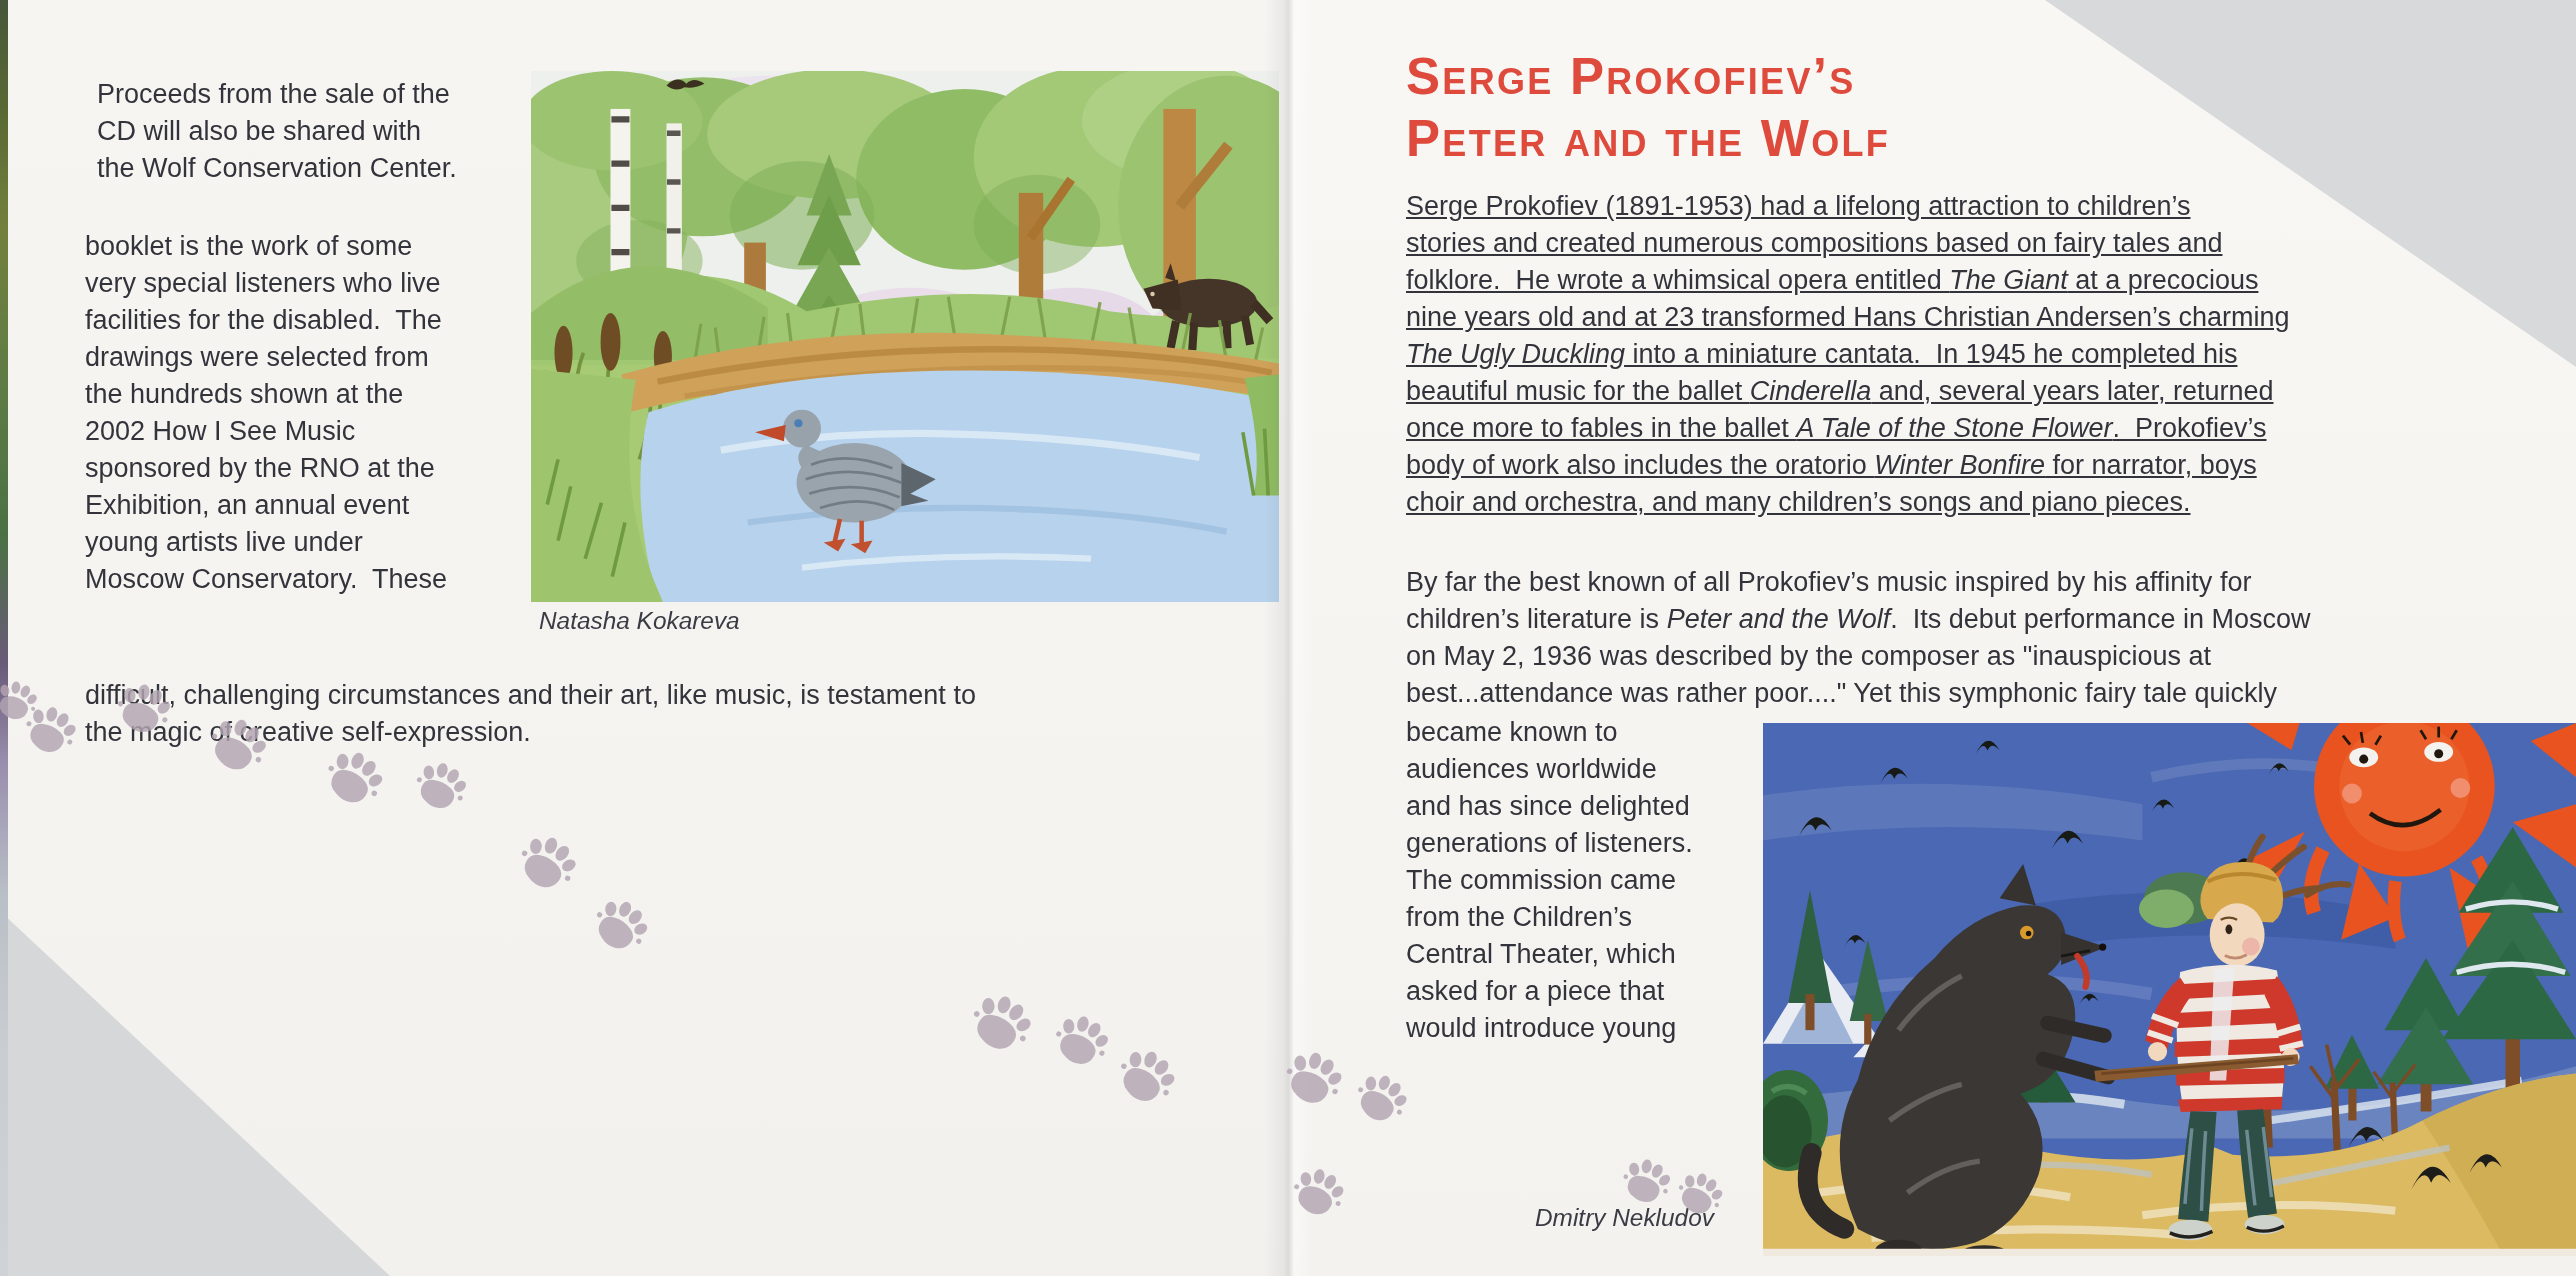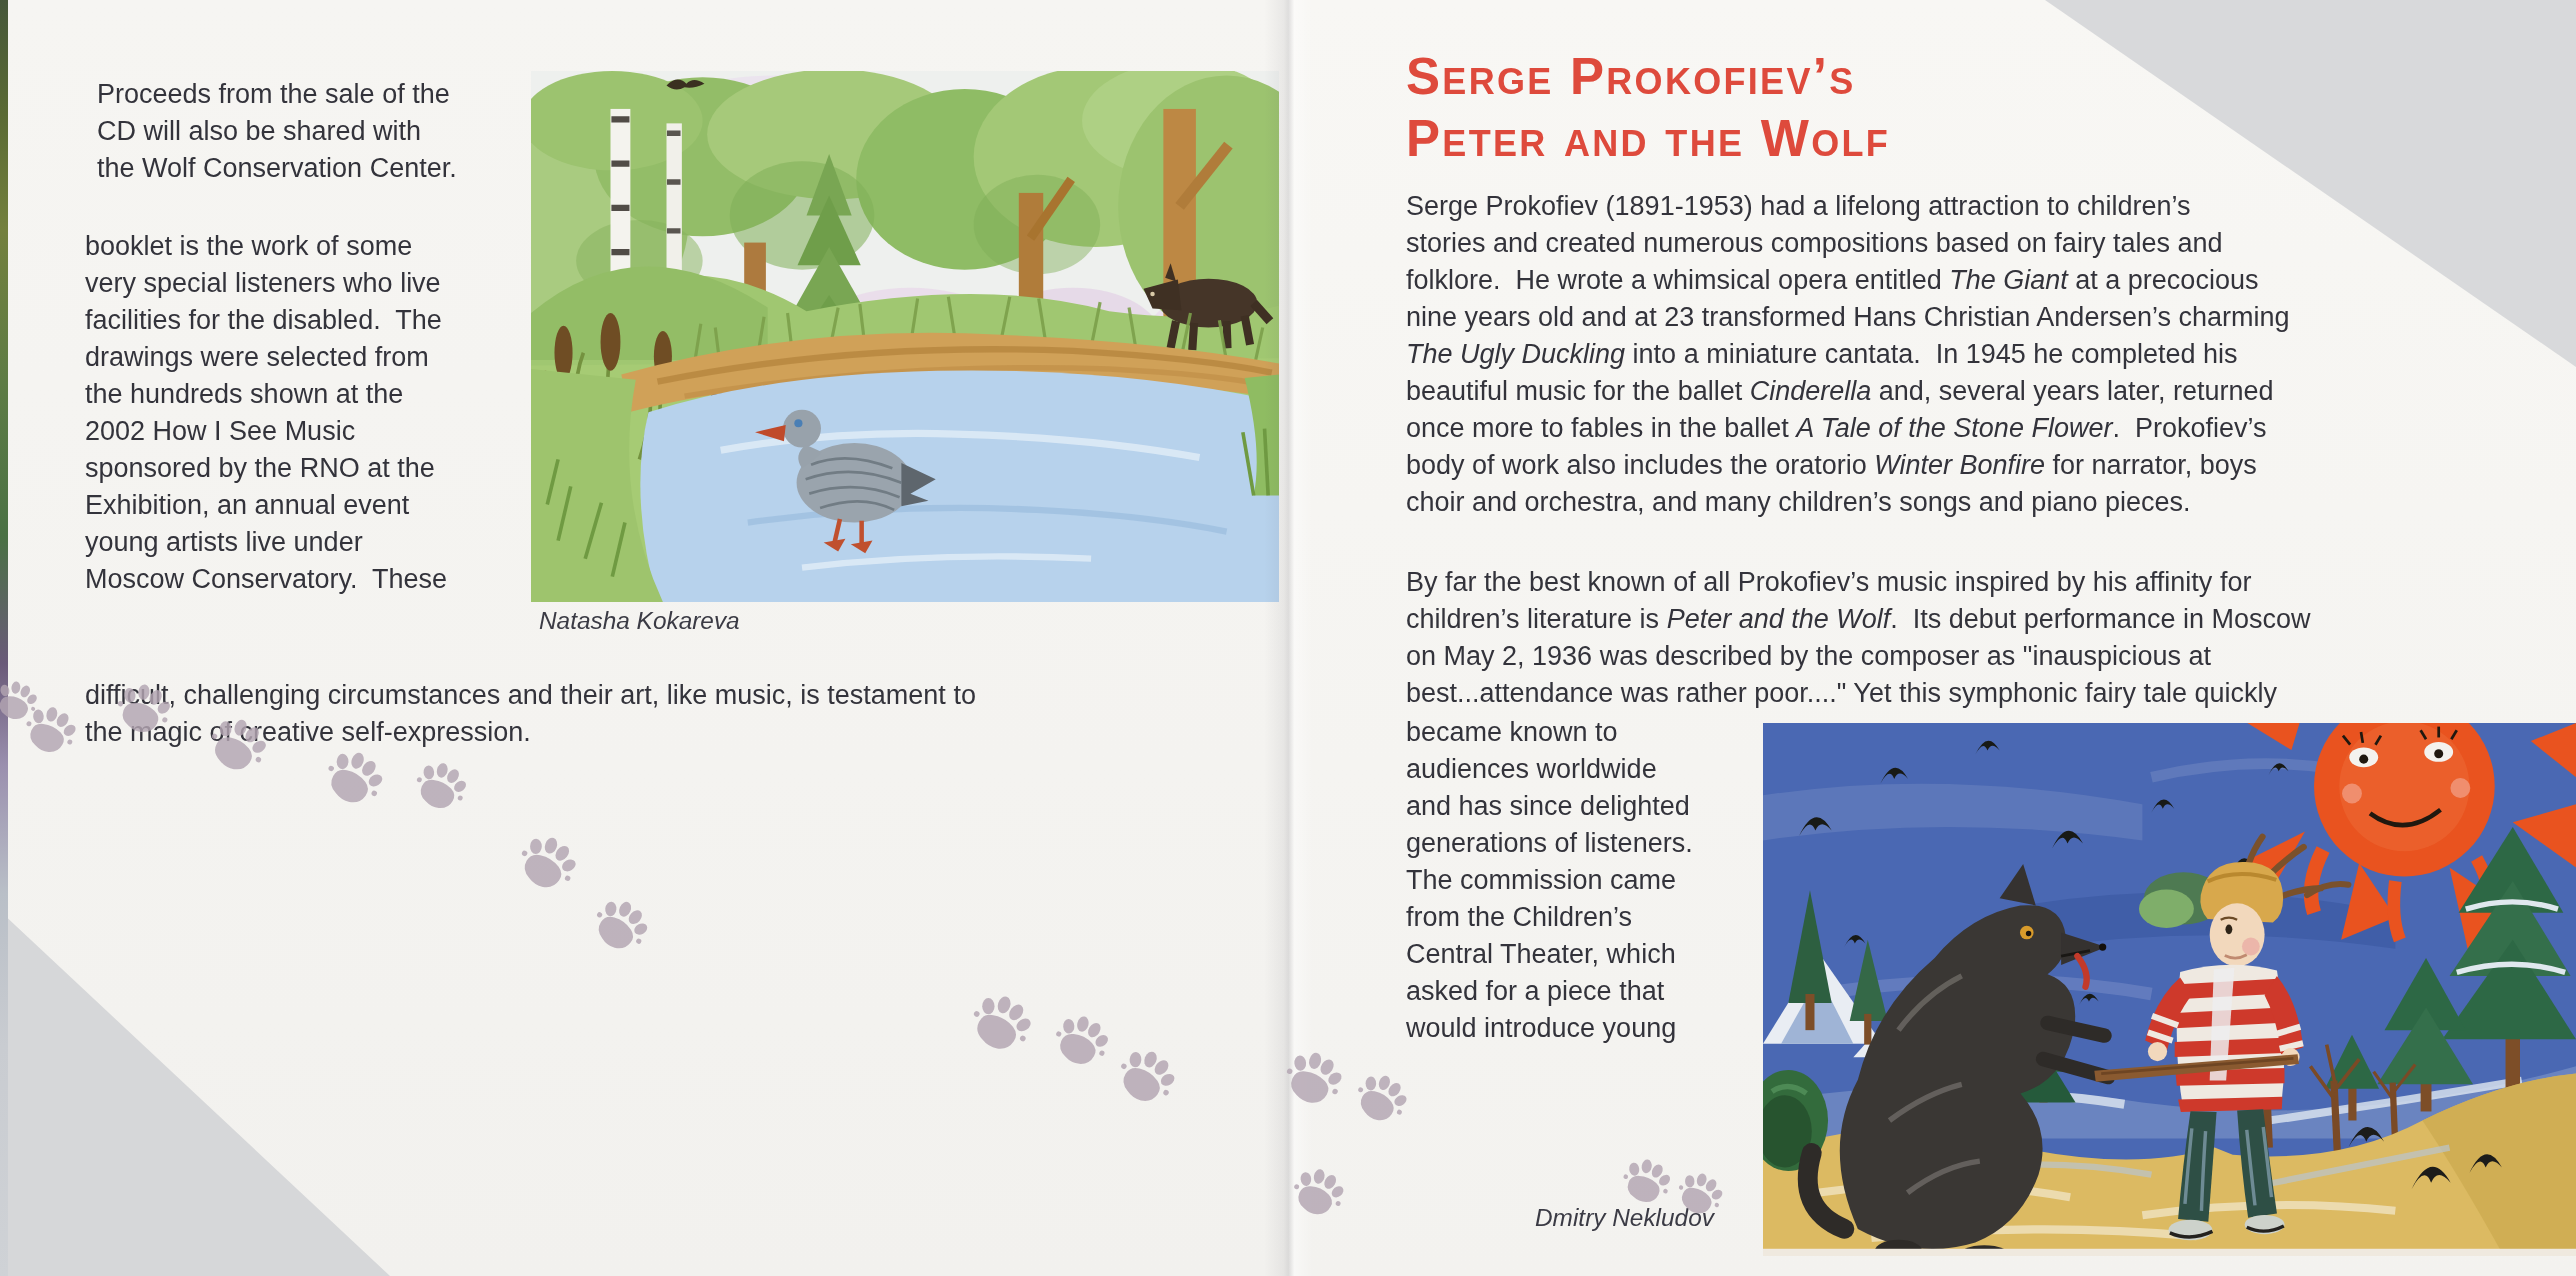--- a/index.html
+++ b/index.html
@@ -208,21 +208,21 @@
   </div>
   <div class="abs caption" style="left:539px;top:607px;">Natasha Kokareva</div>
 </div>
 
 <div class="page" id="right-page">
   <div id="corner-tr"></div>
 
   <div class="abs heading-line" style="left:118px;top:47px;">Serge Prokofiev’s</div>
   <div class="abs heading-line" style="left:118px;top:109px;">Peter and the Wolf</div>
 
-  <div class="abs bodytext" style="left:118px;top:188px;">
+  <div class="abs bodytext" style="left:118px;top:188px;text-decoration:underline;">
       <div class="line"><span>Serge Prokofiev (1891-1953) had a lifelong attraction to children’s</span></div>
       <div class="line"><span>stories and created numerous compositions based on fairy tales and</span></div>
       <div class="line"><span>folklore.  He wrote a whimsical opera entitled </span><span class="it">The Giant</span><span> at a precocious</span></div>
       <div class="line"><span>nine years old and at 23 transformed Hans Christian Andersen’s charming</span></div>
       <div class="line"><span class="it">The Ugly Duckling</span><span> into a miniature cantata.  In 1945 he completed his</span></div>
       <div class="line"><span>beautiful music for the ballet </span><span class="it">Cinderella</span><span> and, several years later, returned</span></div>
       <div class="line"><span>once more to fables in the ballet </span><span class="it">A Tale of the Stone Flower</span><span>.  Prokofiev’s</span></div>
       <div class="line"><span>body of work also includes the oratorio </span><span class="it">Winter Bonfire</span><span> for narrator, boys</span></div>
       <div class="line"><span>choir and orchestra, and many children’s songs and piano pieces.</span></div>
     </div>

